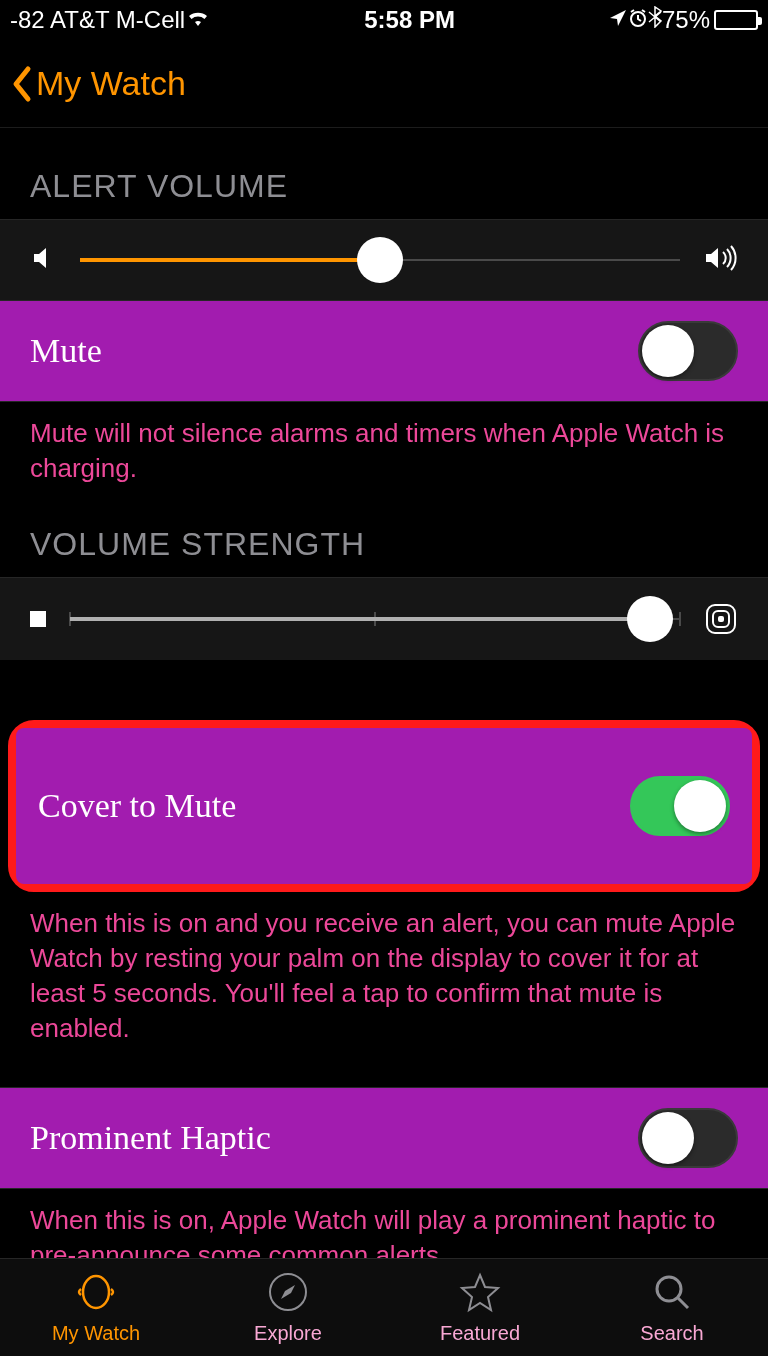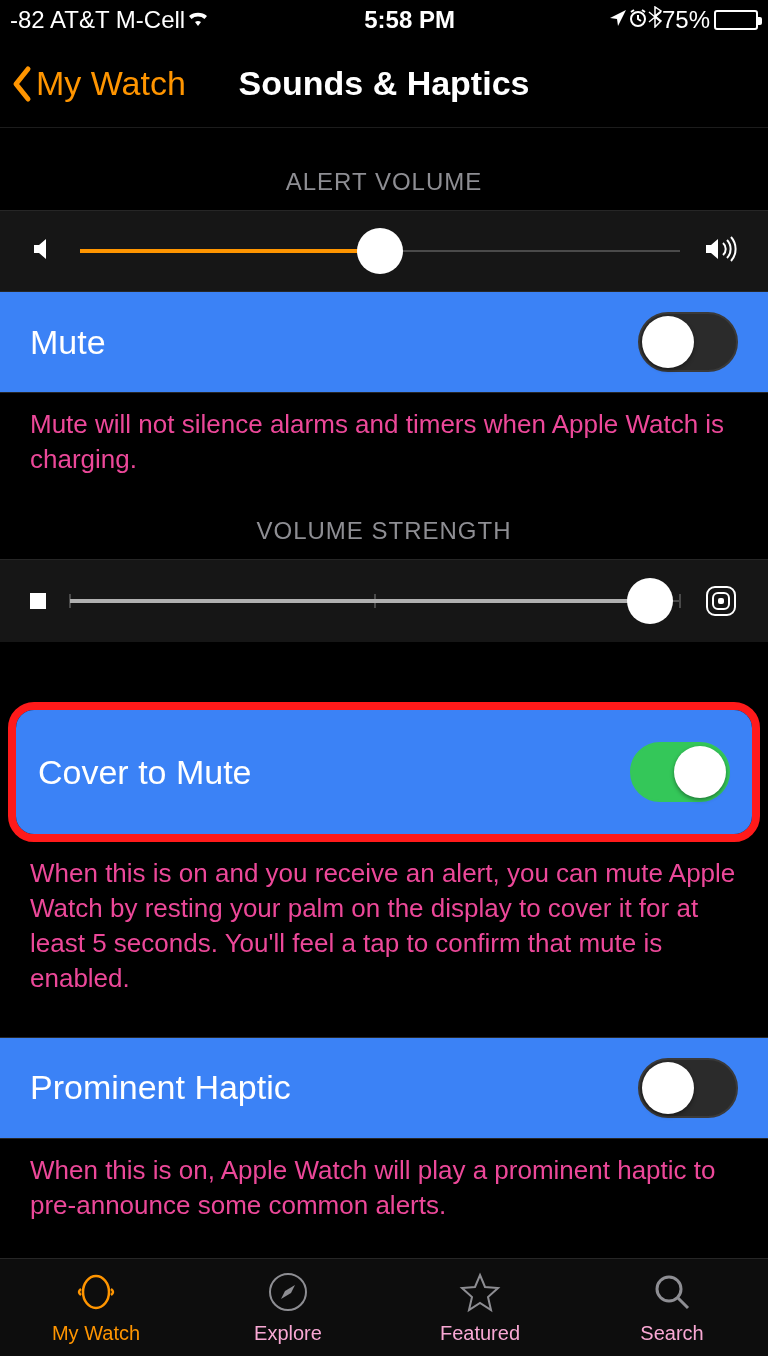--- a/index.html
+++ b/index.html
@@ -53,35 +53,34 @@
   .back-chevron {
     width: 22px; height: 38px; display: inline-block;
   }
   .nav-title {
     position: absolute; left: 0; right: 0; text-align: center;
     font-size: 34px; font-weight: 600; pointer-events: none;
   }
 
   
   .section-header {
-    color: #8e8e93; font-size: 24px; letter-spacing: 1px;
+    color: #8e8e93; font-size: 32px; letter-spacing: 1px;
     padding: 40px 30px 14px 30px;
-    text-align: center;
   }
   .section-footer {
     color: #ec4899; font-size: 26px; line-height: 1.35;
     padding: 14px 30px 0 30px;
   }
 
   .cell {
-    background: #3b82f6;
+    background: #a21caf;
     border-top: 1px solid #262626;
     border-bottom: 1px solid #262626;
     padding: 20px 30px;
-    display: flex; align-items: center; justify-content: space-between;
+    display: flex; align-items: center; justify-content: space-between; font-family: Liberation Serif, serif;
   }
   .cell-label { font-size: 34px; font-weight: 400; }
 
   
   .slider-cell {
     background: #161616;
     border-top: 1px solid #262626;
     padding: 24px 30px;
     display: flex; align-items: center; gap: 24px;
   }
@@ -115,22 +114,22 @@
   .switch.off .knob { left:2px; }
   .switch.on  .knob { right:2px; }
 
   
   .highlight-box {
     border: 8px solid #ff1a1a;
     border-radius: 26px;
     margin: 60px 8px 0 8px;
   }
   .highlight-box .cell {
-    border: none; border-radius: 18px;
-    padding: 32px 22px;
+    border: none; border-radius: 8px;
+    padding: 48px 22px;
   }
 
   
   .small-square {
     width:16px; height:16px; background:#fff; display:inline-block;
   }
   .haptic-icon {
     width:34px; height:34px; display:inline-block;
   }
 
@@ -187,21 +186,20 @@
 
 <div class="nav-header">
   <div class="back">
     <span class="back-chevron">
       <svg width="22" height="38" viewBox="0 0 22 38">
           <path d="M18 4 L6 19 L18 34" stroke="#ff9500" stroke-width="5" fill="none" stroke-linecap="round" stroke-linejoin="round"></path>
         </svg>
     </span>
     <span>My Watch</span>
   </div>
-  <div class="nav-title">Sounds &amp; Haptics</div>
 </div>
 
 <div class="section-header">ALERT VOLUME</div>
 
 <div class="slider-cell">
   <span>
     <svg width="26" height="26" viewBox="0 0 26 26">
         <path d="M4 9v8h5l7 6V3l-7 6H4z" fill="#fff"></path>
       </svg>
   </span>

